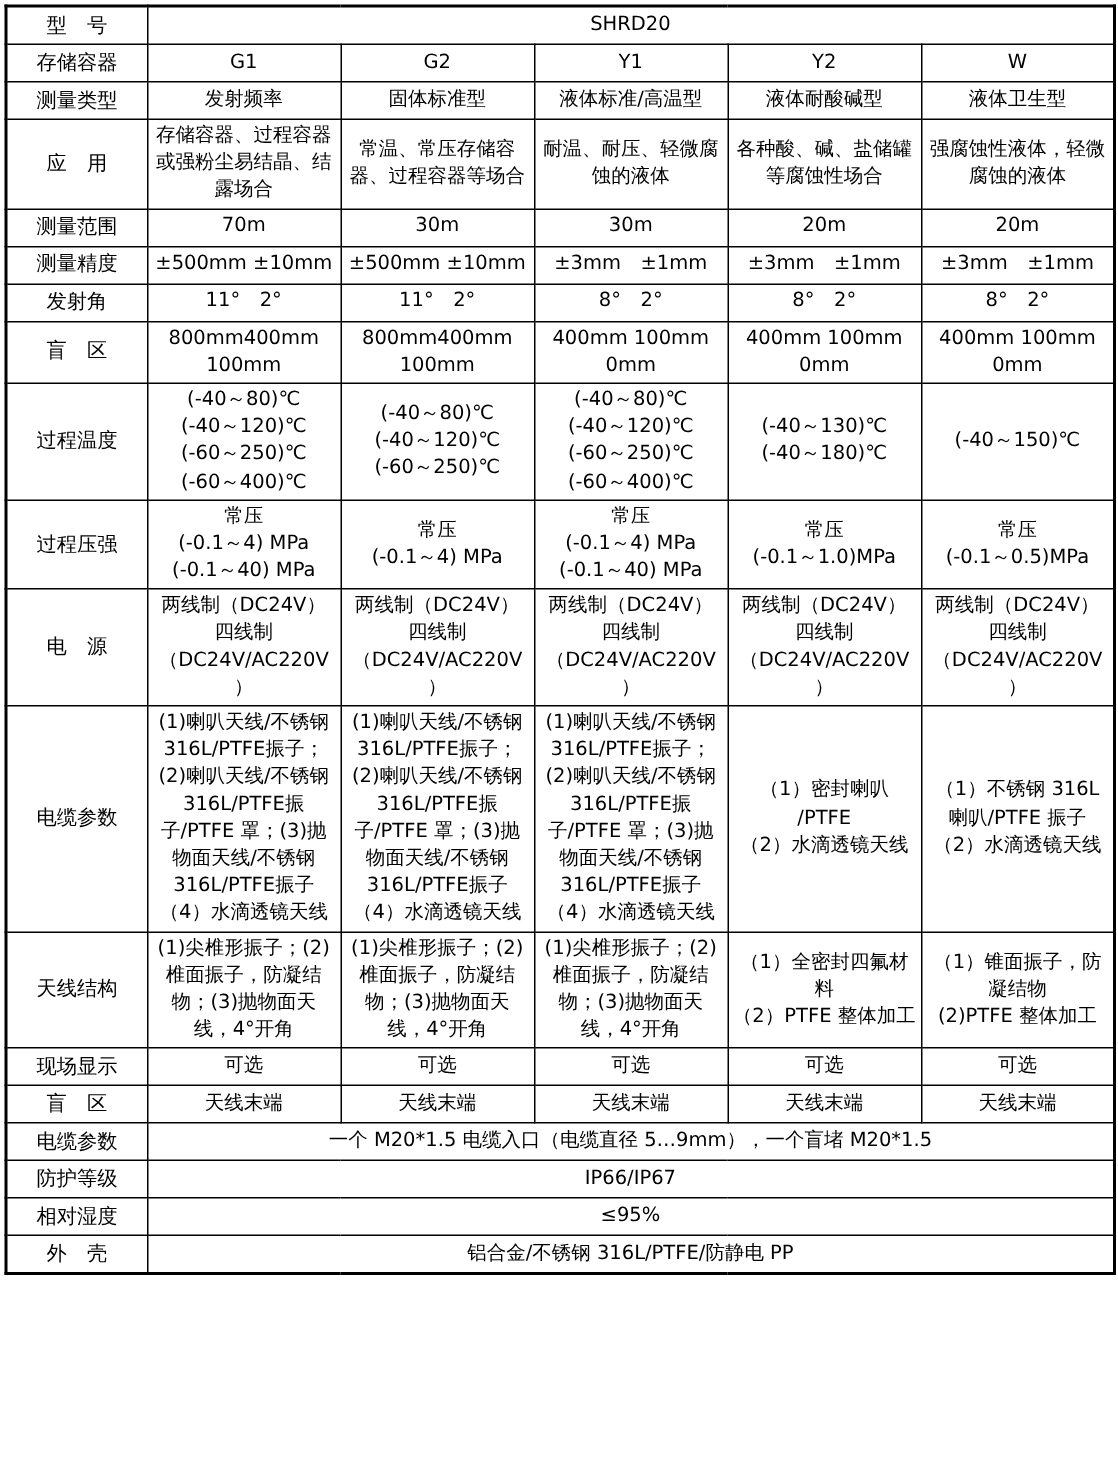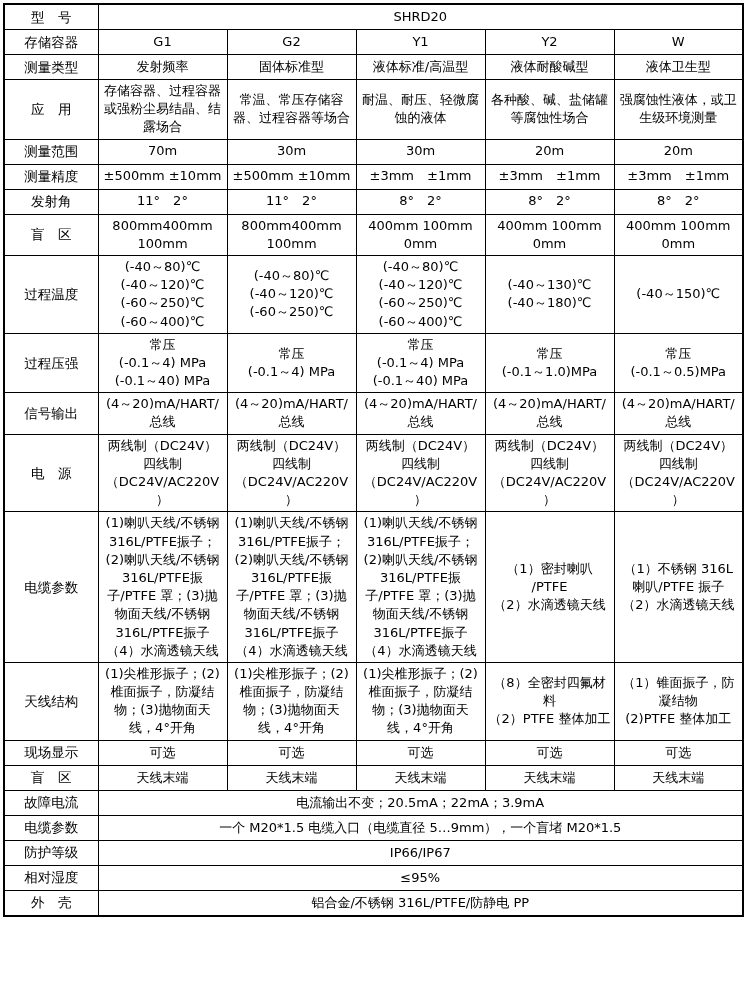--- a/index.html
+++ b/index.html
@@ -73,21 +73,21 @@
           <td class="single">液体标准/高温型</td>
           <td class="single">液体耐酸碱型</td>
           <td class="single">液体卫生型</td>
         </tr>
         <tr>
           <td class="row-label">应　用</td>
           <td>存储容器、过程容器或强粉尘易结晶、结露场合</td>
           <td class="single">常温、常压存储容器、过程容器等场合</td>
           <td class="single">耐温、耐压、轻微腐蚀的液体</td>
           <td class="single">各种酸、碱、盐储罐等腐蚀性场合</td>
-          <td class="single">强腐蚀性液体，或卫生级环境测量</td>
+          <td class="single">强腐蚀性液体，轻微腐蚀的液体</td>
         </tr>
         <tr>
           <td class="row-label">测量范围</td>
           <td class="single">70m</td>
           <td class="single">30m</td>
           <td class="single">30m</td>
           <td class="single">20m</td>
           <td class="single">20m</td>
         </tr>
         <tr>
@@ -140,33 +140,20 @@
 (-0.1～4) MPa</td>
           <td>常压
 (-0.1～4) MPa
 (-0.1～40) MPa</td>
           <td>常压
 (-0.1～1.0)MPa</td>
           <td>常压
 (-0.1～0.5)MPa</td>
         </tr>
         <tr>
-          <td class="row-label">信号输出</td>
-          <td>(4～20)mA/HART/
-总线</td>
-          <td>(4～20)mA/HART/
-总线</td>
-          <td>(4～20)mA/HART/
-总线</td>
-          <td>(4～20)mA/HART/
-总线</td>
-          <td>(4～20)mA/HART/
-总线</td>
-        </tr>
-        <tr>
           <td class="row-label">电　源</td>
           <td>两线制（DC24V）
 四线制
 （DC24V/AC220V）</td>
           <td>两线制（DC24V）
 四线制
 （DC24V/AC220V）</td>
           <td>两线制（DC24V）
 四线制
 （DC24V/AC220V）</td>
@@ -186,44 +173,40 @@
 /PTFE
 （2）水滴透镜天线</td>
           <td>（1）不锈钢 316L喇叭/PTFE 振子
 （2）水滴透镜天线</td>
         </tr>
         <tr>
           <td class="row-label">天线结构</td>
           <td>(1)尖椎形振子；(2)椎面振子，防凝结物；(3)抛物面天线，4°开角</td>
           <td>(1)尖椎形振子；(2)椎面振子，防凝结物；(3)抛物面天线，4°开角</td>
           <td>(1)尖椎形振子；(2)椎面振子，防凝结物；(3)抛物面天线，4°开角</td>
-          <td>（8）全密封四氟材料
+          <td>（1）全密封四氟材料
 （2）PTFE 整体加工</td>
           <td>（1）锥面振子，防凝结物
 (2)PTFE 整体加工</td>
         </tr>
         <tr>
           <td class="row-label">现场显示</td>
           <td class="single">可选</td>
           <td class="single">可选</td>
           <td class="single">可选</td>
           <td class="single">可选</td>
           <td class="single">可选</td>
         </tr>
         <tr>
           <td class="row-label">盲　区</td>
           <td class="single">天线末端</td>
           <td class="single">天线末端</td>
           <td class="single">天线末端</td>
           <td class="single">天线末端</td>
           <td class="single">天线末端</td>
-        </tr>
-        <tr>
-          <td class="row-label">故障电流</td>
-          <td colspan="5" class="single">电流输出不变；20.5mA；22mA；3.9mA</td>
         </tr>
         <tr>
           <td class="row-label">电缆参数</td>
           <td colspan="5" class="single">一个 M20*1.5 电缆入口（电缆直径 5…9mm），一个盲堵 M20*1.5</td>
         </tr>
         <tr>
           <td class="row-label">防护等级</td>
           <td colspan="5" class="single">IP66/IP67</td>
         </tr>
         <tr>

